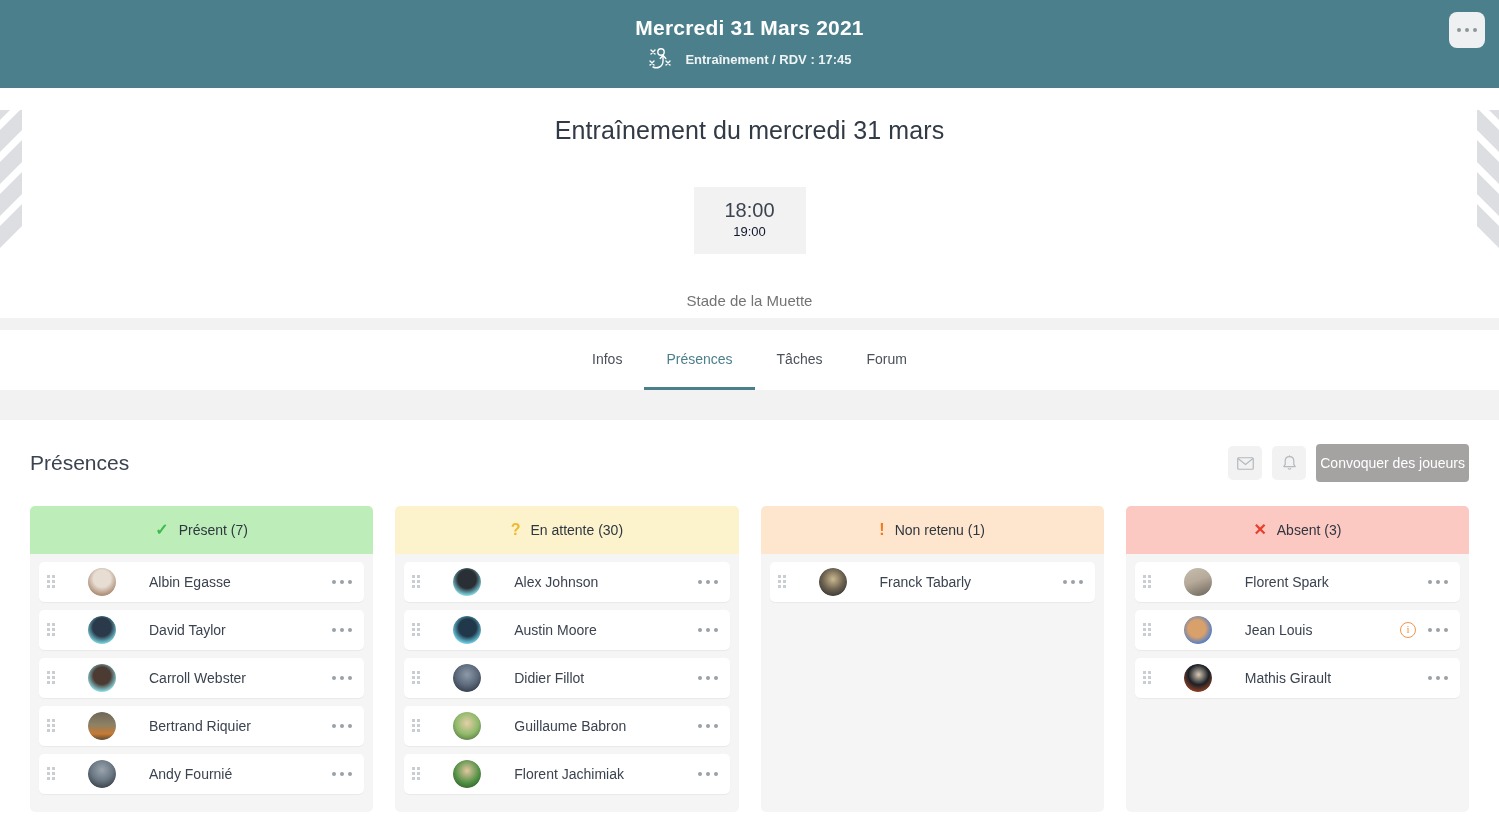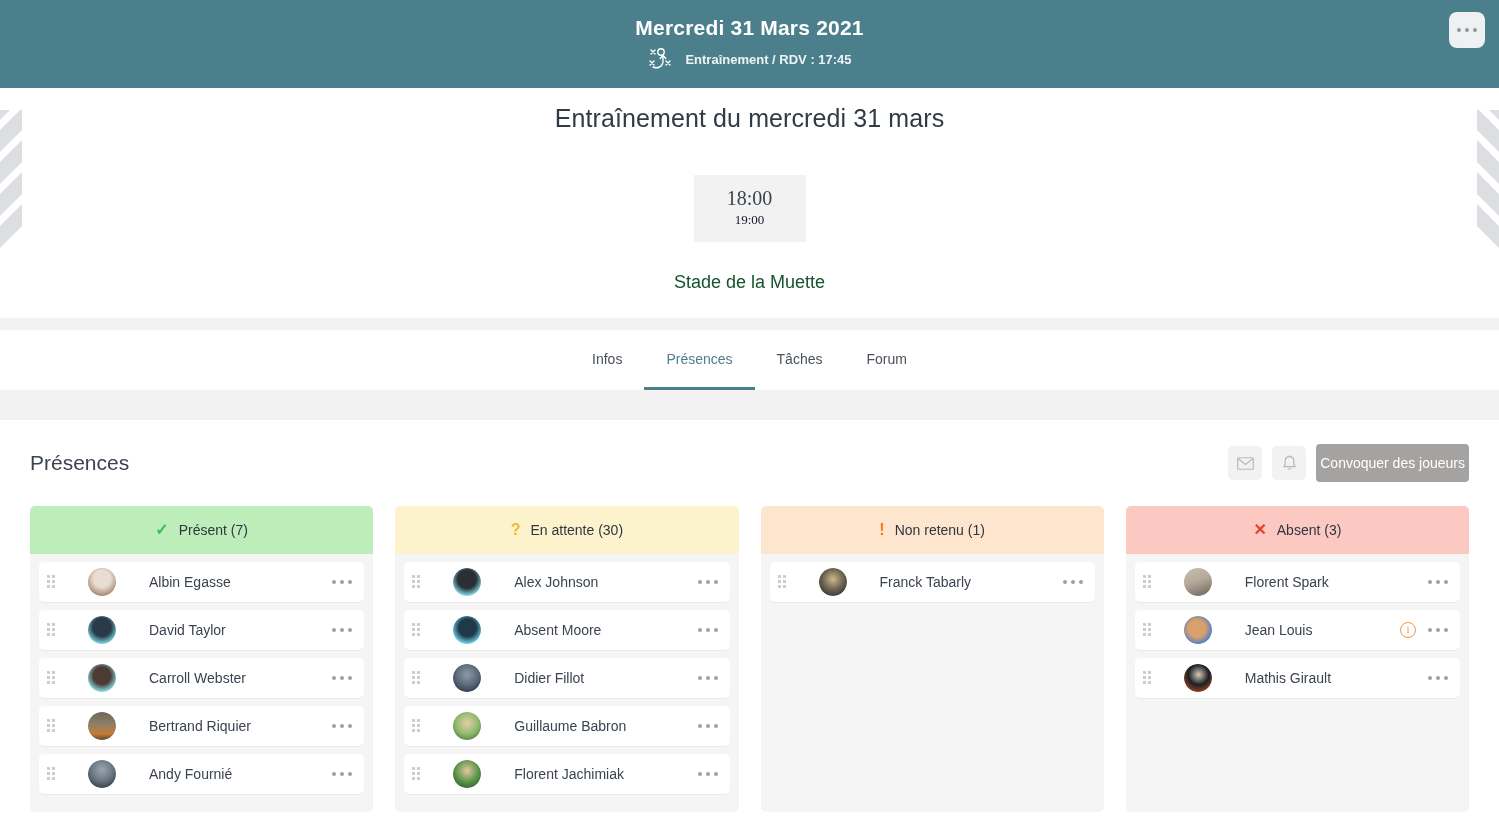--- a/index.html
+++ b/index.html
@@ -38,38 +38,38 @@
     gap: 4px; cursor: pointer; border: none;
   }
   .menu-btn i { width:4px; height:4px; border-radius:50%; background:#8d9699; display:block; }
 
   
   .hero {
     position: relative;
     background: #ffffff;
     height: 230px;
     display: flex; flex-direction: column; align-items: center;
-    padding-top: 16px;
+    padding-top: 28px;
     overflow: hidden;
   }
   .stripes { position: absolute; top: 22px; width: 22px; height: 138px; }
   .stripes.left  { left: 0; }
   .stripes.right { right: 0; }
   .event-title {
     font-size: 25px; color: #323a45; font-weight: 400;
     letter-spacing: .1px;
   }
   .time-box {
     margin-top: 42px;
     width: 112px; background: #f2f2f2;
-    padding: 11px 0 13px; text-align: center; font-family: Liberation Serif, serif;
+    padding: 11px 0 13px; text-align: center;
   }
   .time-main { font-size: 20px; color: #3b4350; line-height: 24px; }
   .time-sub  { font-size: 13px; color: #0f172a; line-height: 18px; margin-top:1px;}
-  .venue { margin-top: 30px; font-size: 18px; color: #14532d; }
+  .venue { margin-top: 38px; font-size: 15px; color: #737373; }
 
   
   .tabs-gap { height: 12px; background:#f2f2f2; }
   .tabs-bar {
     height: 60px; background:#ffffff;
     display:flex; align-items:stretch; justify-content:center;
   }
   .tab {
     display:flex; align-items:center; padding: 0 22px;
     font-size: 14px; color: #4a515a; cursor:pointer;
@@ -377,21 +377,21 @@
                 <span></span>
                 <span></span>
                 <span></span>
                 <span></span>
                 <span></span>
                 <span></span>
               </span>
             <span class="avatar">
                 <span class="face" style="background:radial-gradient(circle at 52% 42%, #20384a 0%, #20384a 40%, #72d9f0 74%, #72d9f0 100%)"></span>
               </span>
-            <span class="name">Absent Moore</span>
+            <span class="name">Austin Moore</span>
             <span class="row-right">
               <span class="dots">
                   <i></i>
                   <i></i>
                   <i></i>
                 </span>
             </span>
           </div>
           <div class="row">
             <span class="drag">

